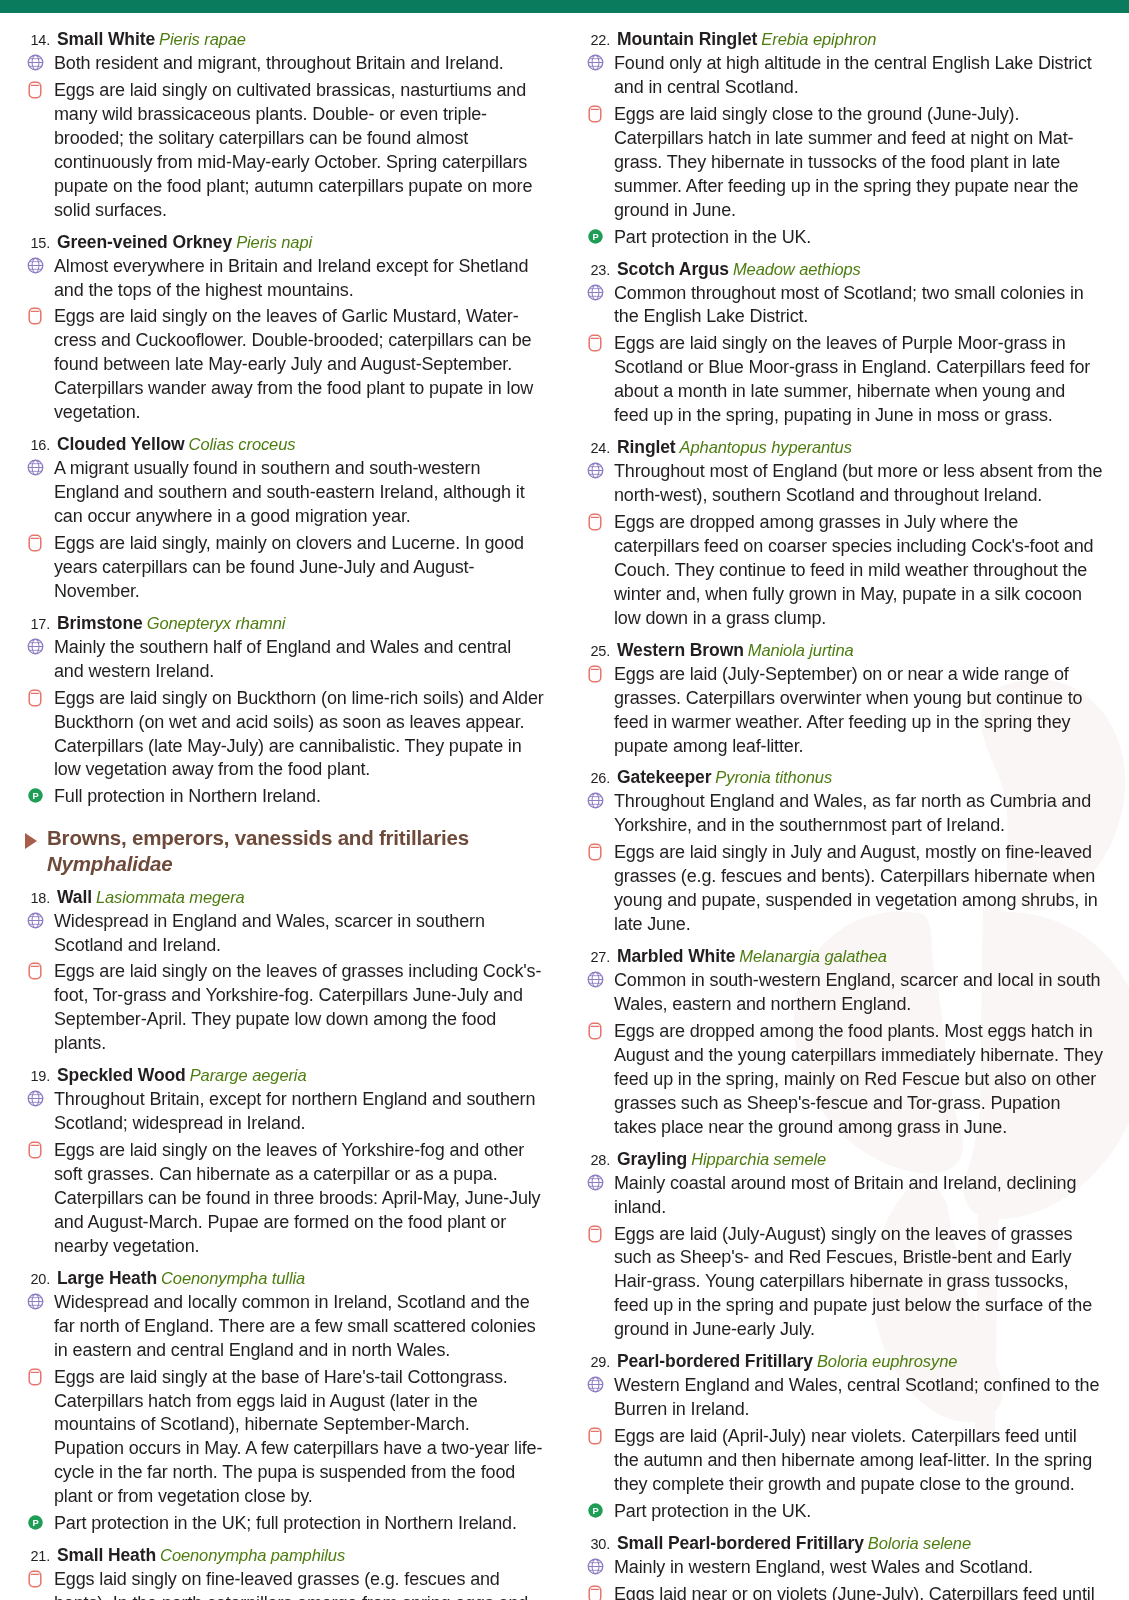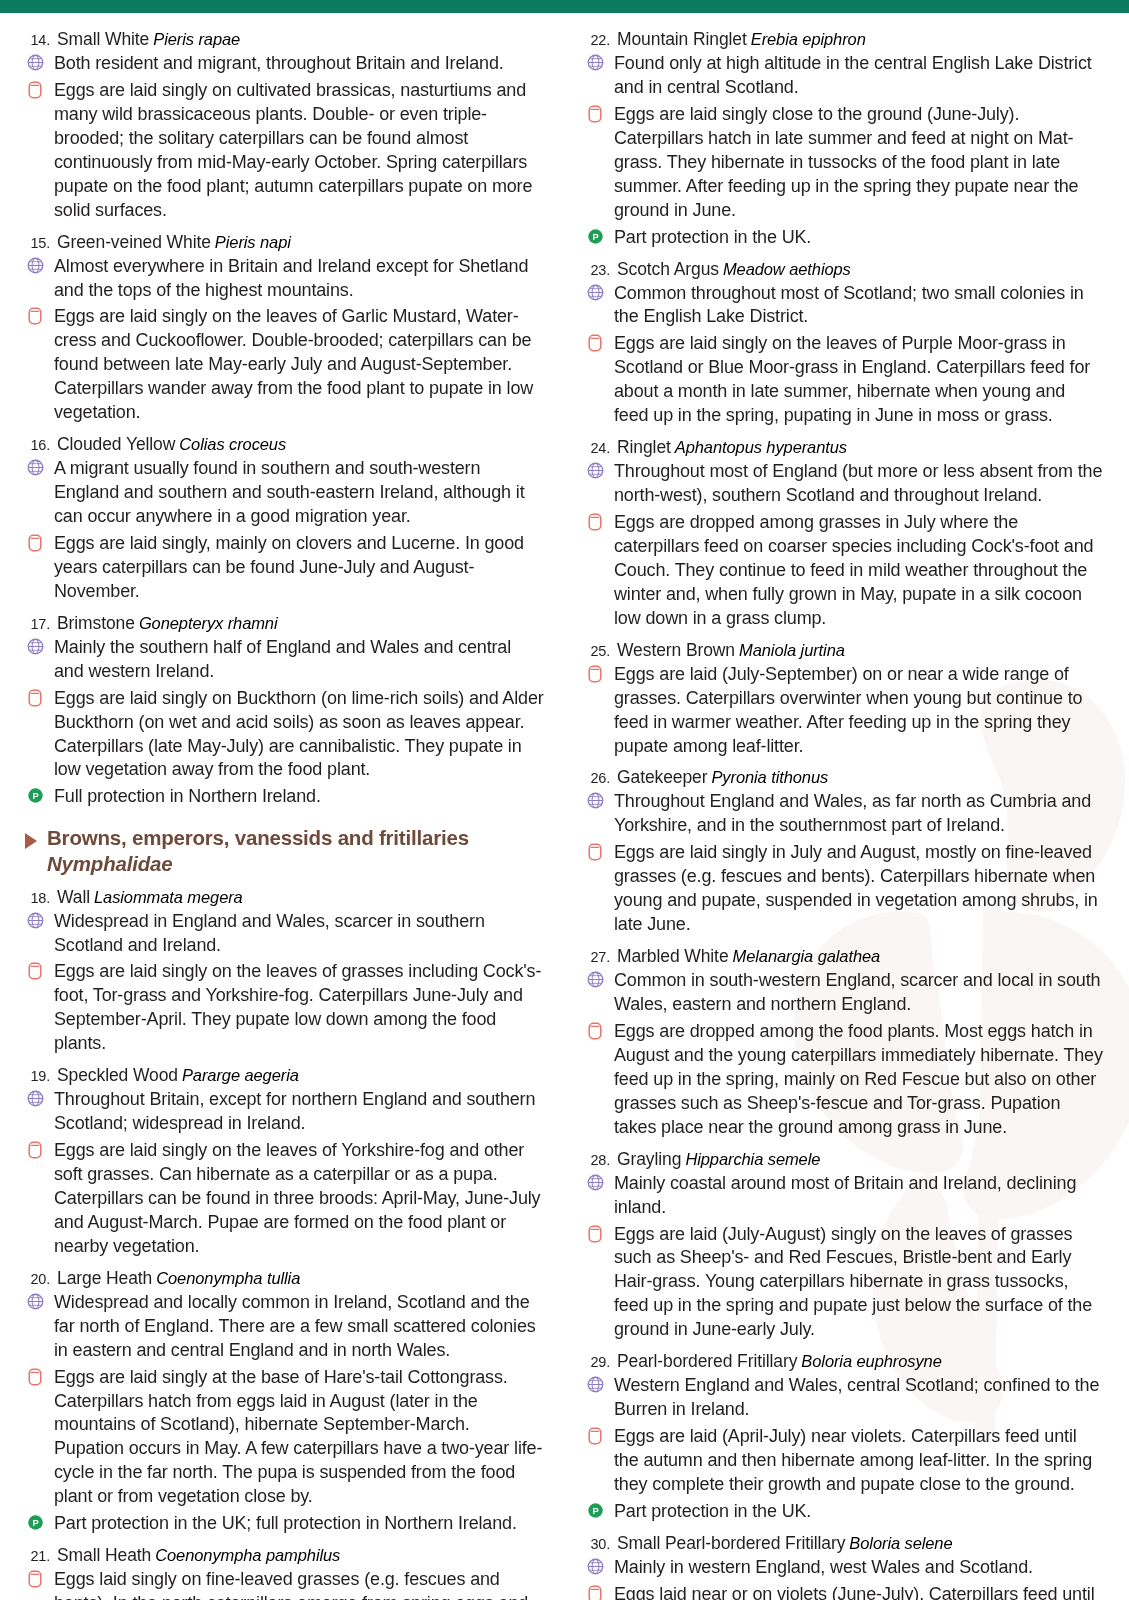--- a/index.html
+++ b/index.html
@@ -58,28 +58,28 @@
   .num {
     font-size: 14.5px;
     color: #231f20;
     width: 26px;
     text-align: right;
     flex: 0 0 26px;
     letter-spacing: -0.2px;
   }
   .common {
     font-size: 17.5px;
-    font-weight: normal;
+    font-weight: bold;
     color: #231f20;
     letter-spacing: -0.1px;
   }
   .latin {
     font-size: 16.5px;
     font-style: italic;
-    color: #000000;
+    color: #4d7c0f;
     margin-left: 4px;
     letter-spacing: -0.1px;
   }
   .line {
     display: flex;
     gap: 8px;
     margin: 2px 0 3px 0;
     align-items: flex-start;
   }
   .ico {
@@ -166,21 +166,21 @@
                 <rect x="1.2" y="1.2" width="11.6" height="15.6" rx="4.2" fill="none" stroke="#e8736a" stroke-width="1.5"></rect>
                 <path d="M3.2 4.4 H10.8" stroke="#e8736a" stroke-width="1.1" stroke-linecap="round"></path>
               </svg>
             </span>
             <span class="txt">Eggs are laid singly on cultivated brassicas, nasturtiums and many wild brassicaceous plants. Double- or even triple-brooded; the solitary caterpillars can be found almost continuously from mid-May-early October. Spring caterpillars pupate on the food plant; autumn caterpillars pupate on more solid surfaces.</span>
           </div>
         </div>
         <div class="entry">
           <div class="entry-head">
             <span class="num">15.</span>
-            <span><span class="common">Green-veined White</span><span class="latin">Pieris napi</span></span>
+            <span><span class="common">Green-veined Orkney</span><span class="latin">Pieris napi</span></span>
           </div>
           <div class="line">
             <span class="ico">
               <svg width="17" height="17" viewBox="0 0 20 20">
                 <circle cx="10" cy="10" r="8.5" fill="none" stroke="#8e7cc3" stroke-width="1.6"></circle>
                 <ellipse cx="10" cy="10" rx="4" ry="8.5" fill="none" stroke="#8e7cc3" stroke-width="1.2"></ellipse>
                 <line x1="1.5" y1="10" x2="18.5" y2="10" stroke="#8e7cc3" stroke-width="1.2"></line>
                 <line x1="3" y1="5.5" x2="17" y2="5.5" stroke="#8e7cc3" stroke-width="1"></line>
                 <line x1="3" y1="14.5" x2="17" y2="14.5" stroke="#8e7cc3" stroke-width="1"></line>
               </svg>

